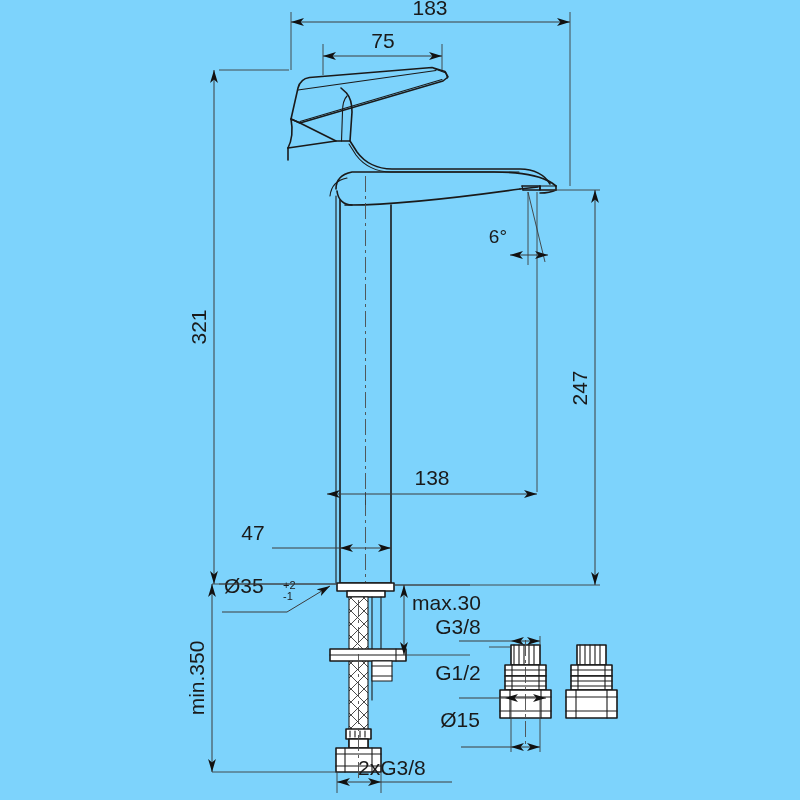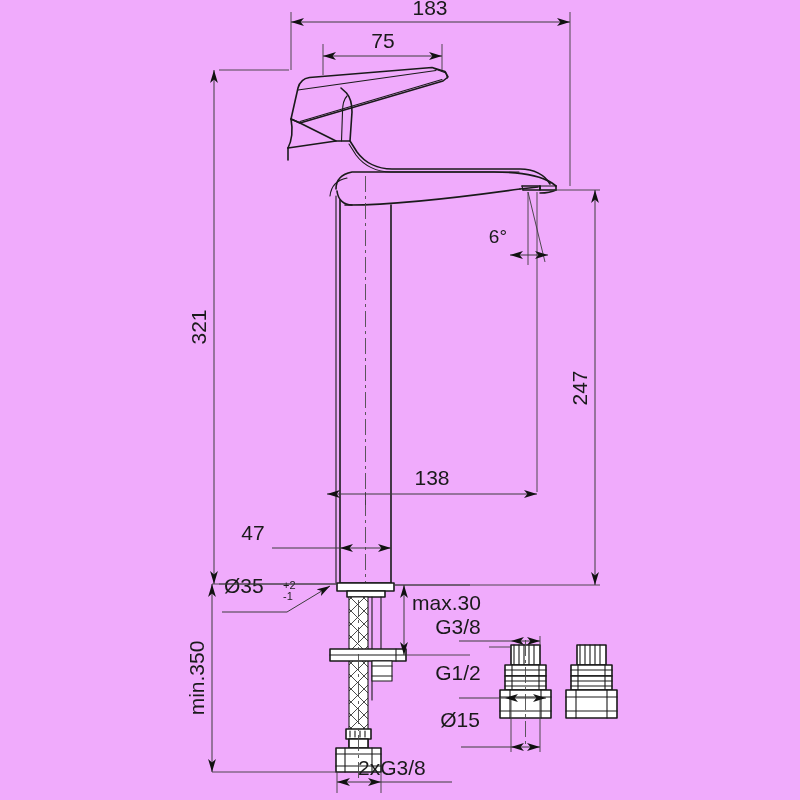--- a/index.html
+++ b/index.html
@@ -7,21 +7,21 @@
     padding: 0;
     background: #ffffff;
   }
   body {
     font-family: "Liberation Sans", sans-serif;
   }
   #sheet {
     position: relative;
     width: 800px;
     height: 800px;
-    background: #f0abfc;
+    background: #7dd3fc;
     overflow: hidden;
   }
   #sheet svg {
     position: absolute;
     top: 0;
     left: 0;
     width: 800px;
     height: 800px;
   }
   .dimtext {

